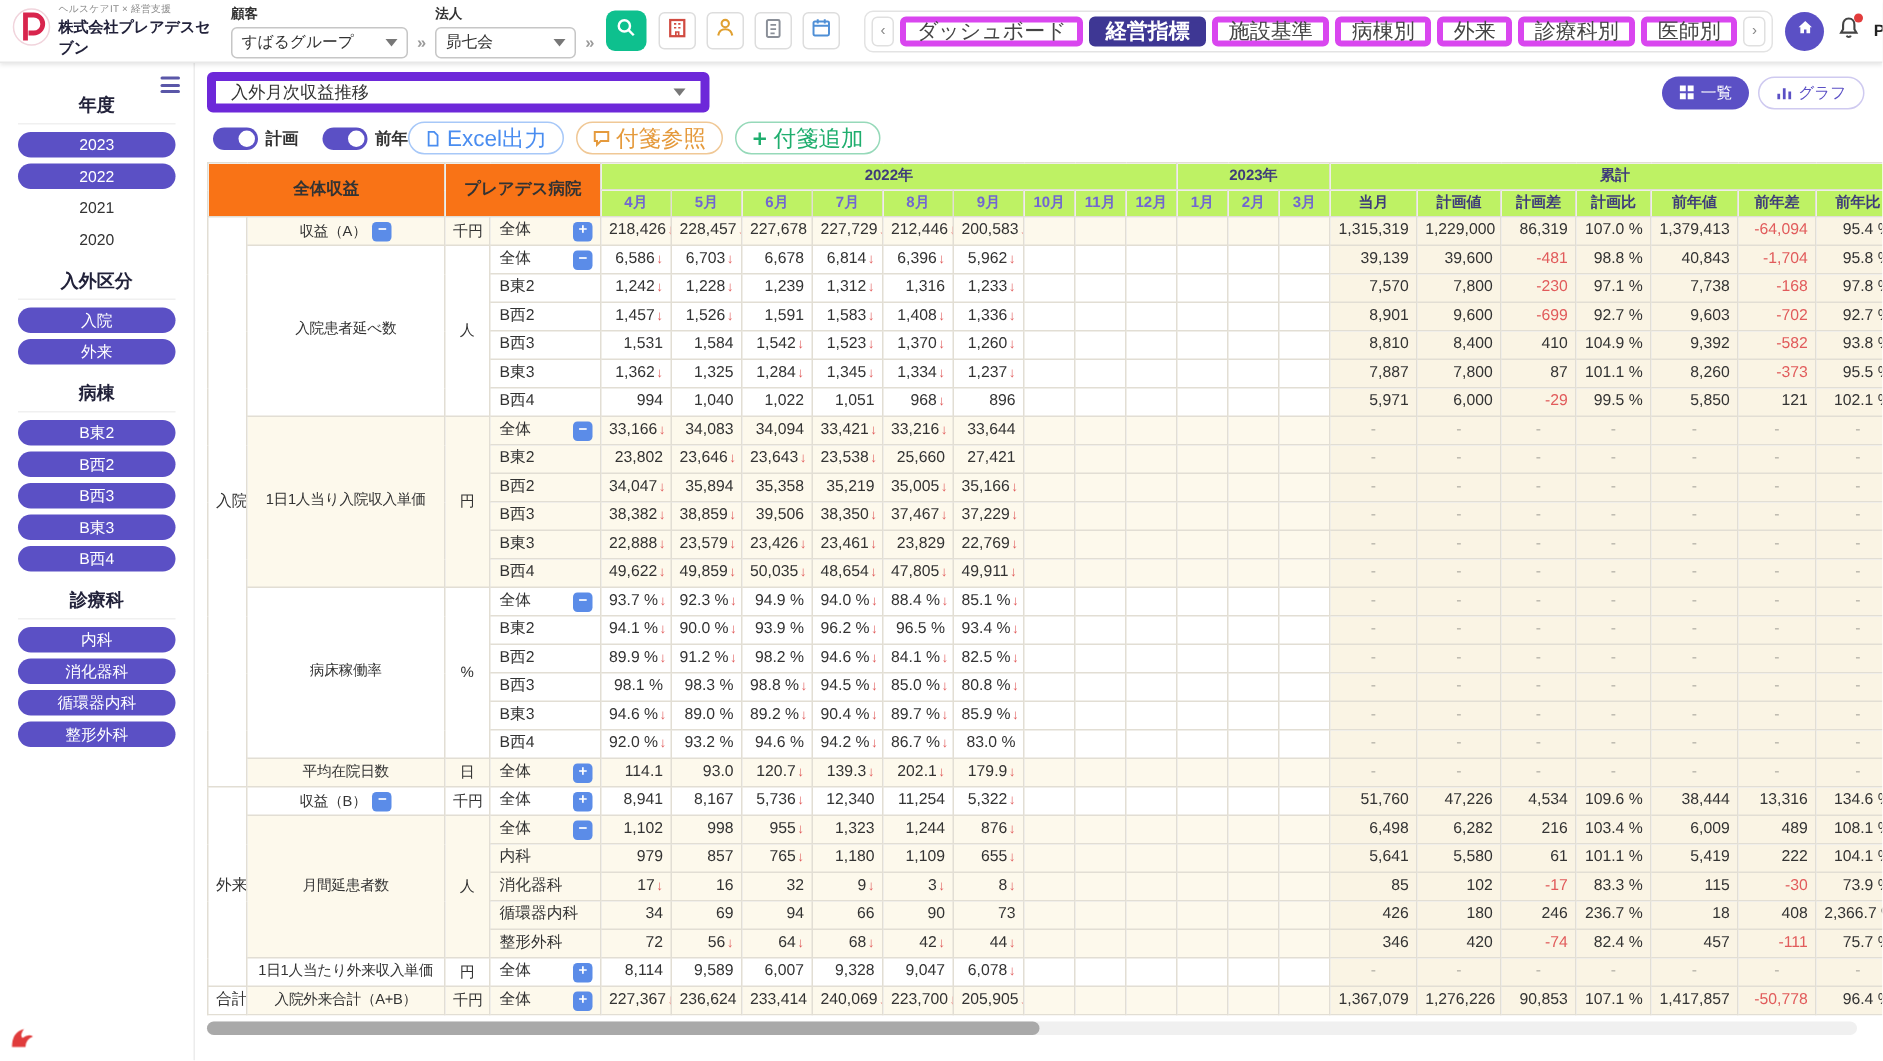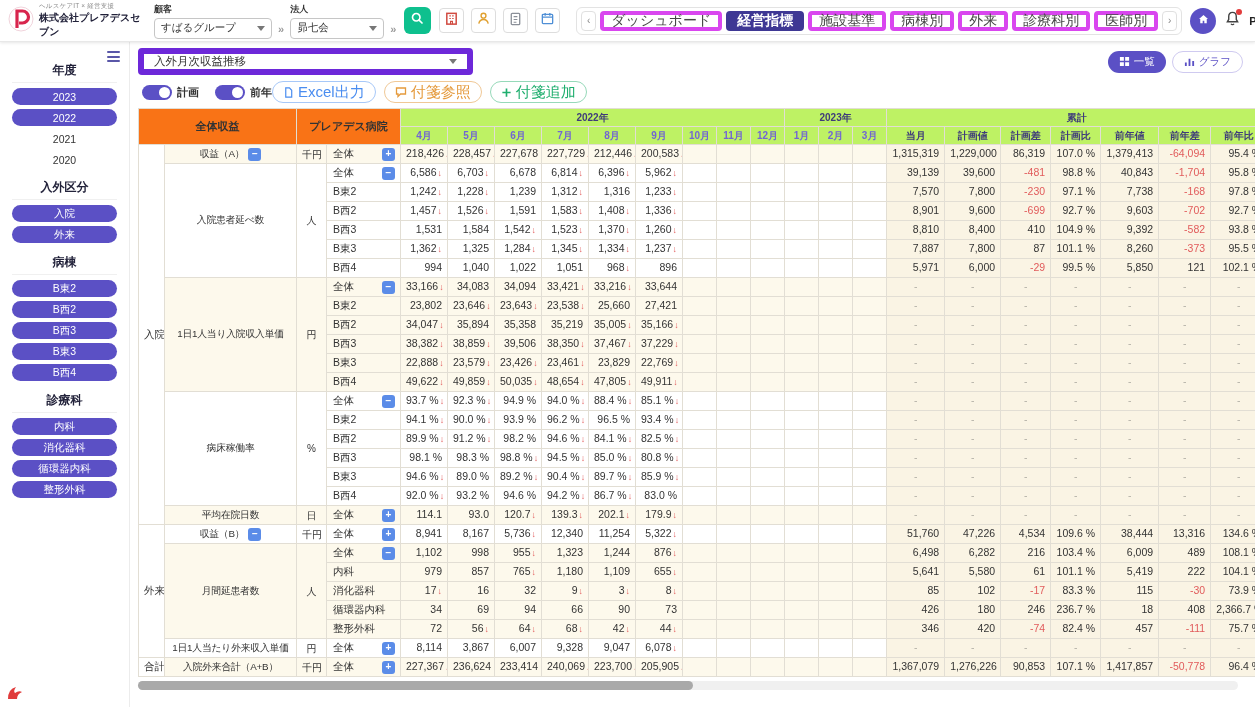--- a/index.html
+++ b/index.html
@@ -1068,21 +1068,21 @@
             <tr>
               <td class="cat " rowspan="1"><span>1日1人当たり外来収入単価</span></td>
               <td class="unit " rowspan="1">円</td>
               <td class="ent ">
                 <span class="entwrap">
                   <span>全体</span>
                   <span class="xbtn">+</span>
                 </span>
               </td>
               <td class="val "><span>8,114</span></td>
-              <td class="val "><span>3,867</span></td>
+              <td class="val "><span>9,589</span></td>
               <td class="val "><span>6,007</span></td>
               <td class="val "><span>9,328</span></td>
               <td class="val "><span>9,047</span></td>
               <td class="val "><span>6,078</span><span class="arrow">↓</span></td>
               <td class="val "></td>
               <td class="val "></td>
               <td class="val "></td>
               <td class="val "></td>
               <td class="val "></td>
               <td class="val "></td>

